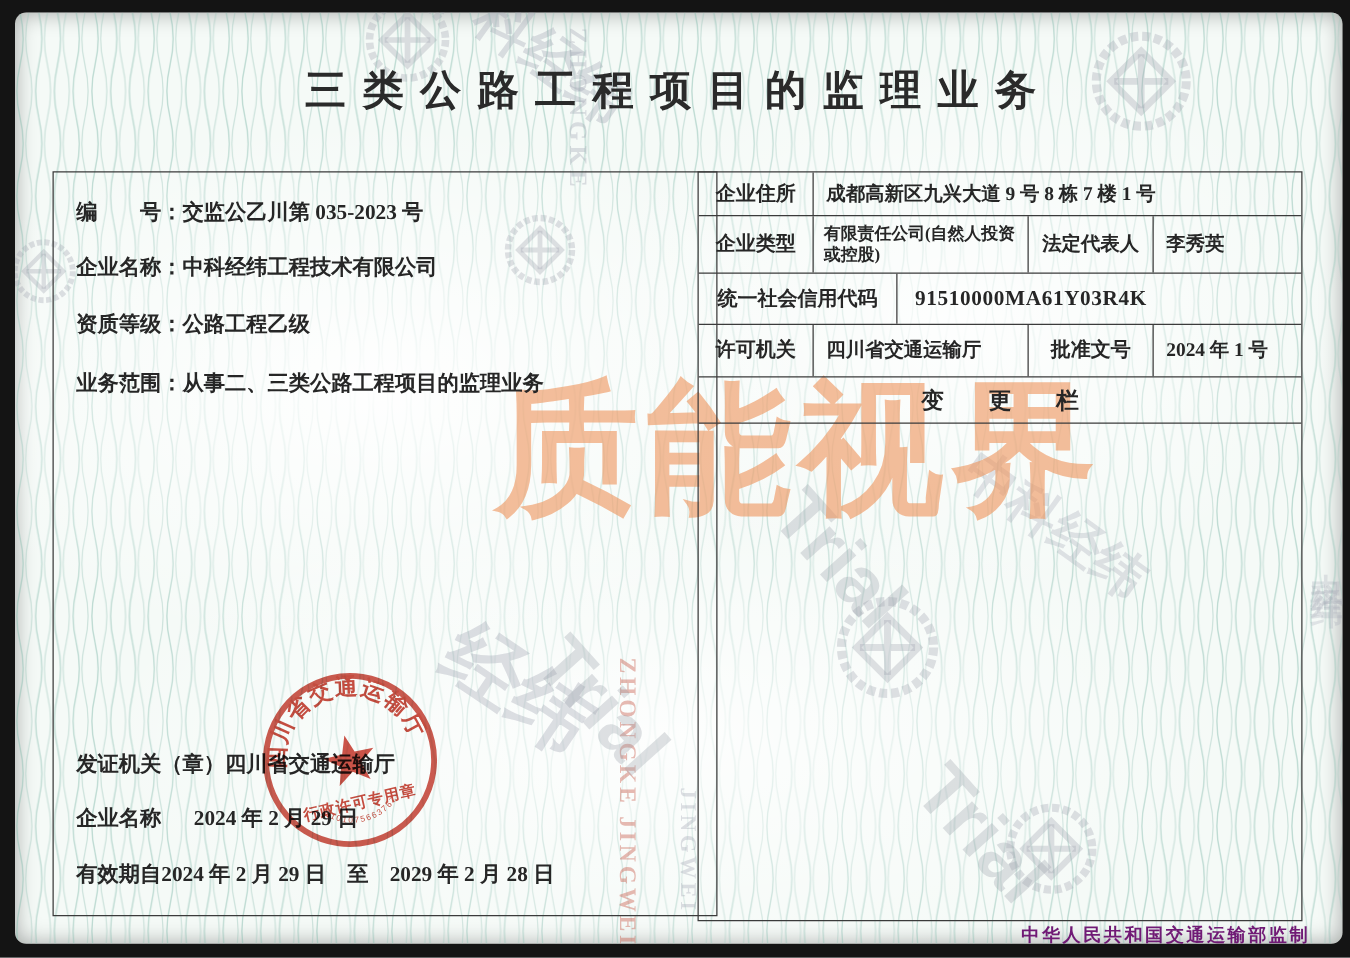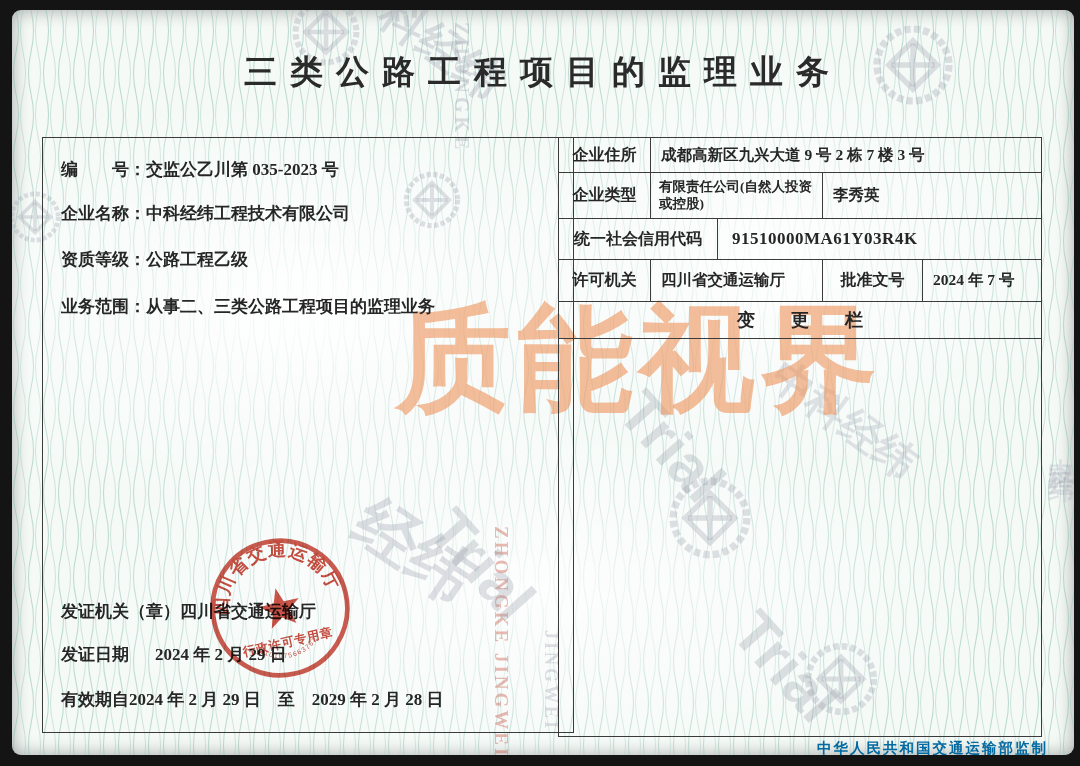--- a/index.html
+++ b/index.html
@@ -52,21 +52,21 @@
   .valc { padding:2px 6px 2px 10px; font-size:15.5px; flex:1; }
   .w92 { width:92px; } .w100 { width:100px; } .w159 { width:159px; } .w172 { width:172px; flex:none; }
   .r1 { height:35px; } .r2 { height:46px; } .r3 { height:41px; } .r4 { height:42px; } .r5 { height:37px;text-align:right; }
   .type-val { font-size:13.5px; line-height:1.25; padding:2px 4px 2px 8px; white-space:normal; }
   .code-val { font-size:17px; letter-spacing:.5px; padding-left:14px; }
   .change-hd { flex:1; display:flex; align-items:center; justify-content:center;
                font-size:18px; font-weight:700; letter-spacing:36px; text-indent:36px;
                color:#262626; border-right:none; }
 
   .footer { position:absolute; z-index:3; right:26px; top:729px; font-size:14.5px;
-            font-weight:600; letter-spacing:2px; color:#0369a1; }
+            font-weight:600; letter-spacing:2px; color:#701a75; }
 
   .seal { position:absolute; z-index:4; left:194px; top:524px; width:148px; height:148px;
           transform:rotate(-13deg); opacity:.9; mix-blend-mode:multiply; pointer-events:none; }
 </style>
 </head>
 <body>
 
 <div class="shot">
   <div class="cert">
 
@@ -131,46 +131,47 @@
       <div class="lline" style="top:157px;">
         <span>业务范围：</span><span>从事二、三类公路工程项目的监理业务</span>
       </div>
       <div class="lline" style="top:110px;">
         <span>资质等级：</span><span>公路工程乙级</span>
       </div>
       <div class="lline" style="top:462px;">
         <span>发证机关（章）</span><span>四川省交通运输厅</span>
       </div>
       <div class="lline" style="top:505px;">
-        <span>发证日期</span><span class="gap">2024 年 2 月 29 日</span>
+        <span>企业名称</span><span class="gap">2024 年 2 月 29 日</span>
       </div>
       <div class="lline" style="top:550px;">
         <span>有效期自</span><span>2024 年 2 月 29 日　至　2029 年 2 月 28 日</span>
       </div>
     </div>
 
     <div class="rtable">
       <div class="trow r1">
         <div class="tcell lblc w92">企业住所</div>
-        <div class="tcell valc">成都高新区九兴大道 9 号 2 栋 7 楼 3 号</div>
+        <div class="tcell valc">成都高新区九兴大道 9 号 8 栋 7 楼 1 号</div>
       </div>
       <div class="trow r2">
         <div class="tcell lblc w92">企业类型</div>
         <div class="tcell valc w172 type-val">有限责任公司(自然人投资或控股)</div>
+        <div class="tcell lblc w100" style="font-size:15.5px;">法定代表人</div>
         <div class="tcell valc">李秀英</div>
       </div>
       <div class="trow r3">
         <div class="tcell lblc w159">统一社会信用代码</div>
         <div class="tcell valc code-val">91510000MA61Y03R4K</div>
       </div>
       <div class="trow r4">
         <div class="tcell lblc w92">许可机关</div>
         <div class="tcell valc w172">四川省交通运输厅</div>
         <div class="tcell lblc w100">批准文号</div>
-        <div class="tcell valc">2024 年 7 号</div>
+        <div class="tcell valc">2024 年 1 号</div>
       </div>
       <div class="trow r5">
         <div class="tcell change-hd">变更栏</div>
       </div>
       <div class="trow"></div>
     </div>
 
     <div class="footer">中华人民共和国交通运输部监制</div>
 
     <svg class="seal" viewBox="0 0 220 220">

